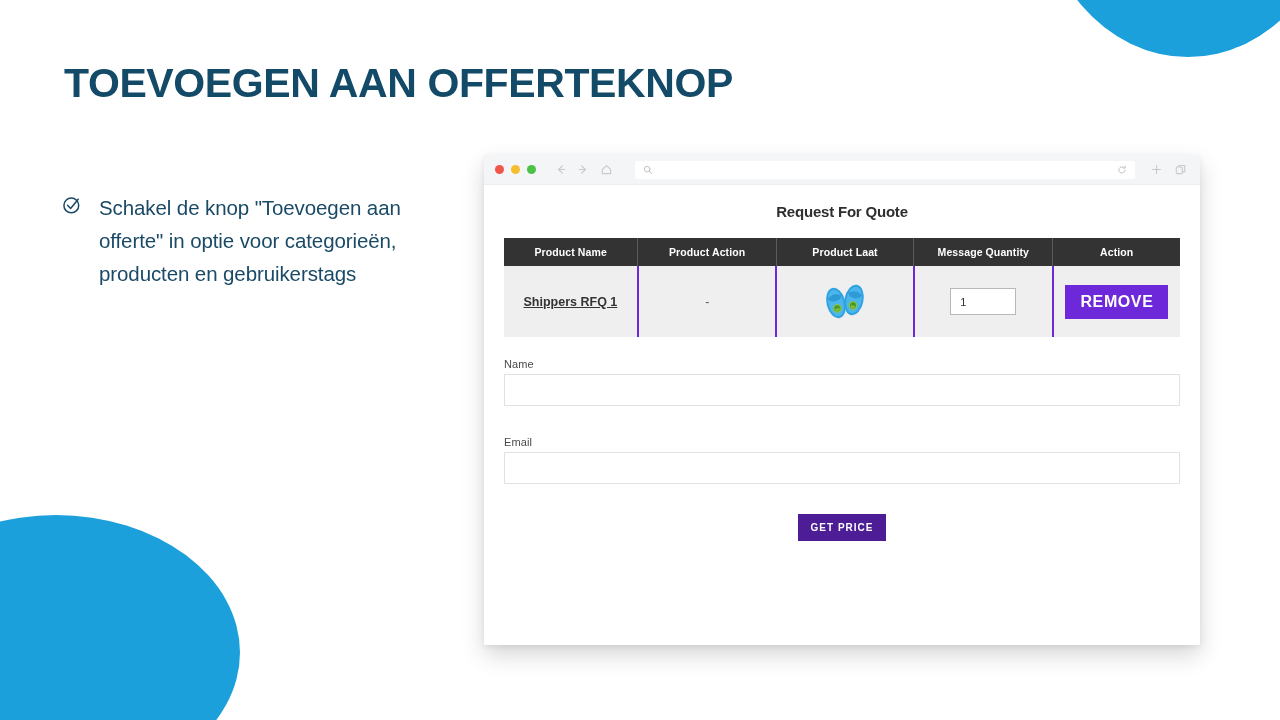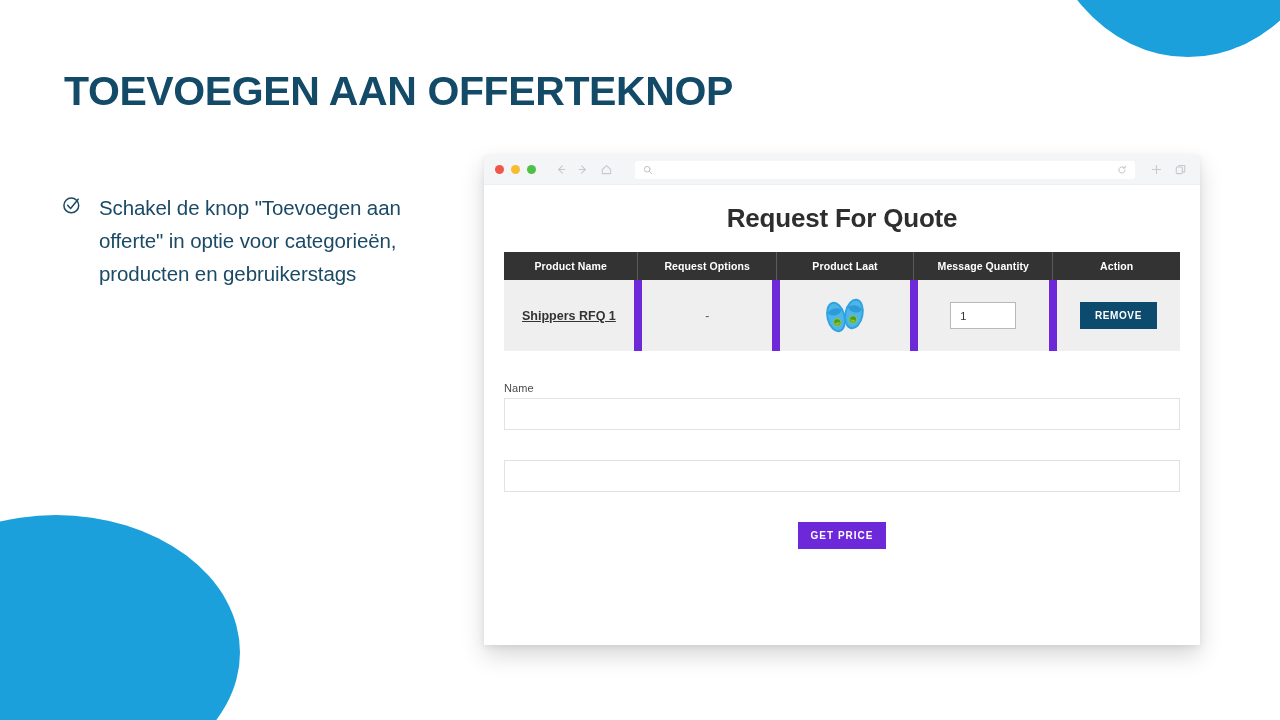--- a/index.html
+++ b/index.html
@@ -25,21 +25,21 @@
   }
   .deco-bottom-left{
     position:absolute; left:-128px; bottom:-70px;
     width:368px; height:275px;
     background:#1BA0DC;
     border-radius:50%;
   }
 
   
   .page-title{
-    position:absolute; left:64px; top:68px;
+    position:absolute; left:64px; top:60px;
     font-size:41px; font-weight:bold;
     letter-spacing:-0.4px;
     color:#134A68;
     font-family:"Liberation Sans", sans-serif;
   }
 
   .bullets{ position:absolute; left:62px; top:191px; width:400px; }
   .bullet{ display:flex; gap:17px; margin-bottom:34px; }
   .bullet-icon{ flex:0 0 auto; width:20px; height:20px; margin-top:4px; }
   .bullet-icon svg{ display:block; }
@@ -76,59 +76,59 @@
     justify-content:space-between;
   }
   .urlbar svg{ display:block; color:#BFC2C8; }
   .url-text{ flex:1; font-size:8px; color:#BFC2C8; padding-left:6px; }
 
   .bar-right{ display:flex; gap:13px; align-items:center; color:#C8CAD0; margin-right:3px; }
 
   
   .content{ padding:18px 20px 0 20px; height:460px; position:relative; }
   .rfq-title{
-    text-align:center; font-size:26px; font-weight:bold;
+    text-align:center; font-size:15px; font-weight:bold;
     color:#2E2E2E; margin-bottom:18px; letter-spacing:-0.2px;
   }
 
   table.rfq{
     width:100%; border-collapse:collapse; table-layout:fixed;
-    margin-bottom:31px;
+    margin-bottom:21px;
   }
   table.rfq th{
     background:#333333; color:#ffffff;
     font-size:10.5px; font-weight:bold;
     padding:8px 4px; text-align:center;
     border-right:1px solid #5a5a5a;
     letter-spacing:0.1px;
   }
   table.rfq th:last-child{ border-right:none; }
   table.rfq td{
     background:#EFEFEF; height:71px;
     text-align:center; vertical-align:middle;
-    border-right:8px solid #6d28d9;
+    border-right:2px solid #6d28d9;
     font-size:11.5px; color:#333;
   }
   table.rfq td:last-child{ border-right:none; }
   .prod-link{
     color:#333; text-decoration:underline;
     font-weight:bold; font-size:12.5px;
   }
   .dash{ color:#555; font-size:12px; }
   .qty-input{
     width:66px; height:27px; background:#fff;
     border:1px solid #b8b8b8;
     font-size:11px; color:#333;
     padding-left:9px;
     font-family:"Liberation Sans", sans-serif;
   }
   .remove-btn{
     display:inline-block;
-    background:#0c4a6e; color:#ffffff;
-    font-size:10px; font-weight:bold; letter-spacing:0.6px;
+    background:#6d28d9; color:#ffffff;
+    font-size:16px; font-weight:bold; letter-spacing:0.6px;
     padding:8px 15px; border:none; cursor:pointer;
     font-family:"Liberation Sans", sans-serif;
   }
 
   
   .slippers{ width:58px; height:48px; display:inline-block; }
 
   
   .field{ margin-bottom:30px; }
   .field-label{
@@ -143,21 +143,21 @@
   }
   .field-textarea{
     width:100%; height:67px;
     border:1px solid #E2E2E2; background:#fff;
     font-family:"Liberation Sans", sans-serif;
     font-size:12px; padding:6px 8px; color:#333;
     resize:both; display:block;
   }
   .submit-wrap{ text-align:center; margin-top:19px; }
   .get-price-btn{
-    background:#6d28d9; color:#ffffff;
+    background:#4c1d95; color:#ffffff;
     border:none; cursor:pointer;
     font-size:10px; font-weight:bold; letter-spacing:1px;
     padding:8px 13px;
     font-family:"Liberation Sans", sans-serif;
   }
 </style>
 </head>
 <body>
 
 <div class="deco-top-right"></div>
@@ -244,21 +244,21 @@
   </div>
 
   <div class="content">
 
     <div class="rfq-title">Request For Quote</div>
 
     <table class="rfq">
       <thead>
         <tr>
           <th style="width:19.8%">Product Name</th>
-          <th style="width:20.5%">Request Options</th>
+          <th style="width:20.5%">Product Action</th>
           <th style="width:20.3%">Product Laat</th>
           <th style="width:20.6%">Message Quantity</th>
           <th style="width:18.8%">Action</th>
         </tr>
       </thead>
       <tbody>
         <tr>
           <td>
             <a class="prod-link" href="#">Shippers RFQ 1</a>
           </td>
@@ -296,20 +296,21 @@
         </tr>
       </tbody>
     </table>
 
     <div class="field">
       <div class="field-label">Name</div>
       <input class="field-input" type="text" value="" style="">
     </div>
 
     <div class="field">
+      <div class="field-label">Email</div>
       <input class="field-input" type="text" value="" style="">
     </div>
 
 
     <div class="submit-wrap">
       <button class="get-price-btn">GET PRICE</button>
     </div>
 
   </div>
 </div>

